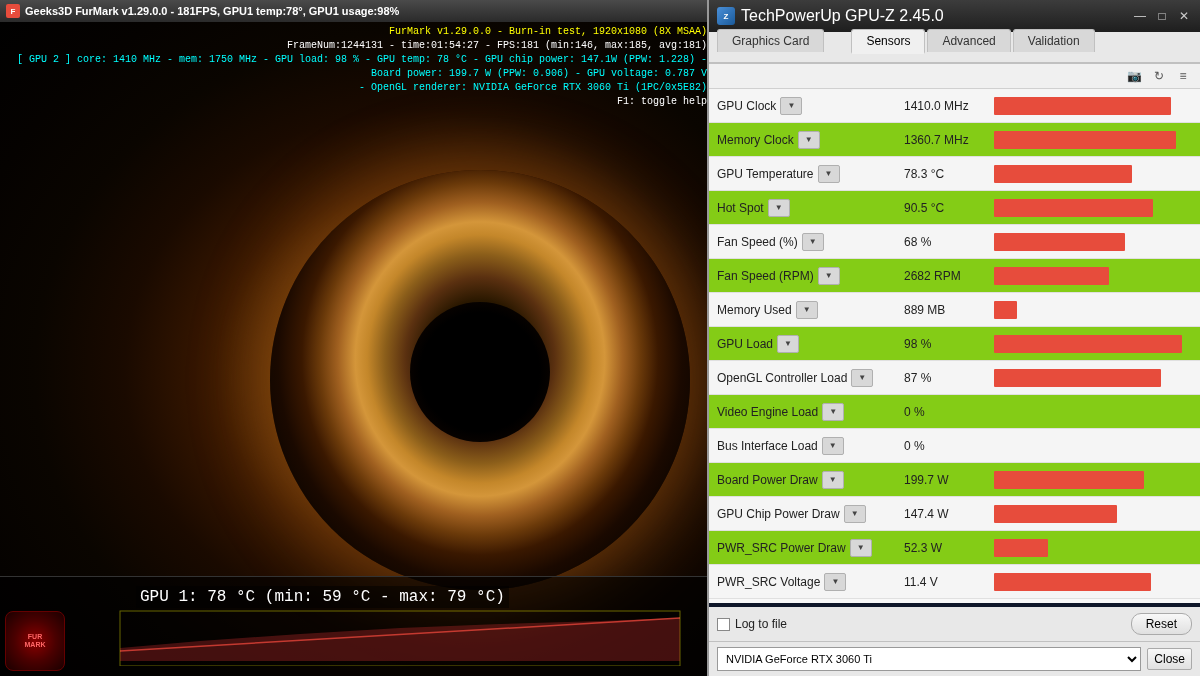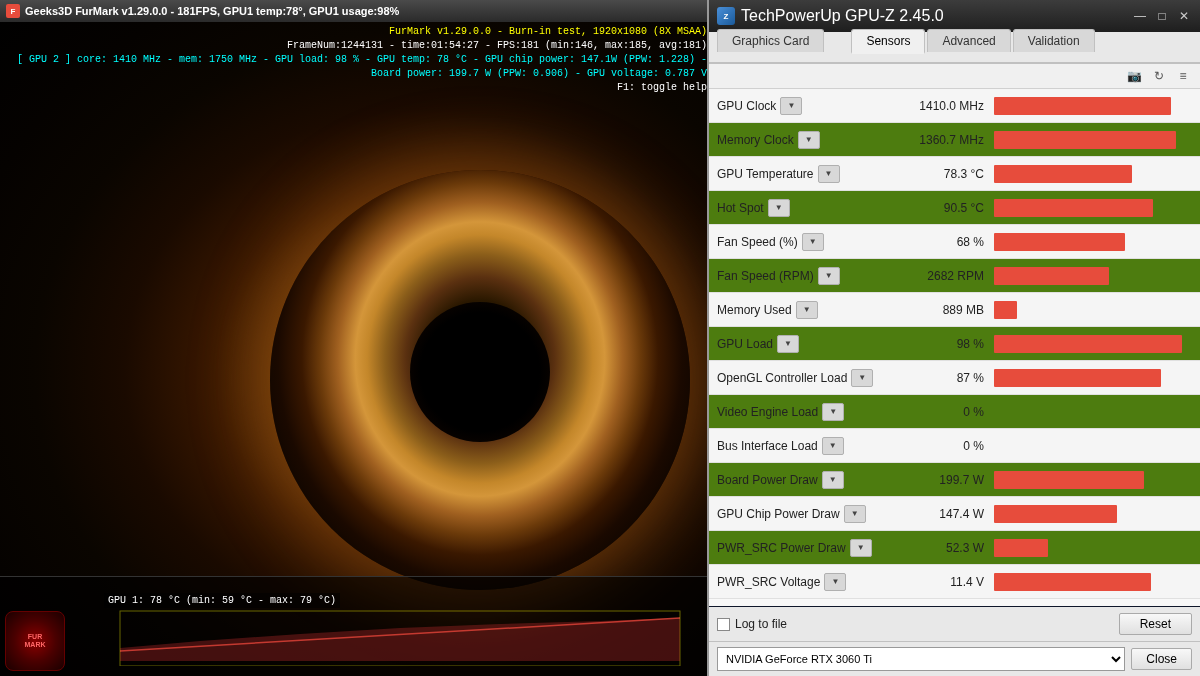--- a/index.html
+++ b/index.html
@@ -114,23 +114,23 @@
     .graph-bg {
       position: absolute;
       bottom: 0; left: 0;
       width: 100%; height: 100px;
       background: rgba(0,0,0,0.6);
       border-top: 1px solid #333;
     }
 
     .graph-label {
       position: absolute;
-      bottom: 68px; left: 104px;
+      bottom: 68px; left: 136px;
       color: #fff;
-      font-size: 10px;
+      font-size: 16px;
       font-family: 'Courier New', monospace;
       background: rgba(0,0,0,0.5);
       padding: 2px 4px;
     }
 
     
     .fm-logo {
       position: absolute;
       bottom: 5px; left: 5px;
       width: 60px;
@@ -275,21 +275,21 @@
     #gpuz-sensors::-webkit-scrollbar-thumb {
       background: #aaa;
       border: 1px solid #888;
     }
 
     .sensor-row {
       display: flex;
       align-items: center;
       height: 34px;
       border-bottom: 1px solid #e0e0e0;
-      background: #4d7c0f;
+      background: #84cc16;
     }
 
     .sensor-row:nth-child(odd) {
       background: #f5f5f5;
     }
 
     .sensor-name {
       width: 195px;
       padding: 0 8px;
       font-size: 12px;
@@ -310,21 +310,20 @@
       align-items: center;
       justify-content: center;
       font-size: 8px;
       color: #444;
       cursor: pointer;
       flex-shrink: 0;
     }
 
     .sensor-value {
       width: 90px;
-      text-align: right;
       padding-right: 10px;
       font-size: 12px;
       color: #222;
       flex-shrink: 0;
     }
 
     .sensor-bar-container {
       flex: 1;
       height: 18px;
       padding-right: 14px;
@@ -332,21 +331,21 @@
 
     .sensor-bar {
       height: 100%;
       background: #e74c3c;
       border-radius: 1px;
     }
 
     
     #gpuz-bottom {
       background: #e8e8e8;
-      border-top: 1px solid #0f172a;
+      border-top: 4px solid #0f172a;
       flex-shrink: 0;
     }
 
     #gpuz-log-row {
       display: flex;
       align-items: center;
       padding: 6px 8px;
       gap: 8px;
     }
 
@@ -363,47 +362,47 @@
       height: 13px;
       border: 1px solid #888;
       background: #fff;
       display: flex;
       align-items: center;
       justify-content: center;
     }
 
     .btn-reset {
       margin-left: auto;
-      padding: 3px 20px;
+      padding: 3px 14px;
       background: linear-gradient(to bottom, #f8f8f8, #e0e0e0);
       border: 1px solid #aaa;
       font-size: 12px;
       cursor: pointer;
-      border-radius: 2px;
+      border-radius: 10px;
     }
 
     #gpuz-device-row {
       display: flex;
       align-items: center;
       padding: 5px 8px;
       gap: 6px;
       border-top: 1px solid #c0c0c0;
     }
 
     .device-select {
       flex: 1;
       height: 24px;
       border: 1px solid #999;
       background: #fff;
       font-size: 11px;
       padding: 0 4px;
     }
 
     .btn-close {
-      padding: 3px 14px;
+      padding: 3px 6px;
       background: linear-gradient(to bottom, #f8f8f8, #e0e0e0);
       border: 1px solid #aaa;
       font-size: 12px;
       cursor: pointer;
       border-radius: 2px;
     }
   </style>
 </head>
 <body>
 
@@ -415,20 +414,21 @@
 
   <div id="furmark-titlebar">
     <div class="fm-icon">F</div>
     <span id="furmark-title-text">Geeks3D FurMark v1.29.0.0 - 181FPS, GPU1 temp:78°, GPU1 usage:98%</span>
   </div>
 
   <div id="furmark-overlay">
     <div class="fm-line-yellow">FurMark v1.29.0.0 - Burn-in test, 1920x1080 (8X MSAA)</div>
     <div class="fm-line-white">FrameNum:1244131 - time:01:54:27 - FPS:181 (min:146, max:185, avg:181)</div>
     <div class="fm-line-cyan">[ GPU 2 ] core: 1410 MHz - mem: 1750 MHz - GPU load: 98 % - GPU temp: 78 °C - GPU chip power: 147.1W (PPW: 1.228) - Board power: 199.7 W (PPW: 0.906) - GPU voltage: 0.787 V</div>
+    <div class="fm-line-cyan">- OpenGL renderer: NVIDIA GeForce RTX 3060 Ti (1PC/0x5E82)</div>
     <div class="fm-line-white">F1: toggle help</div>
   </div>
 
   <div id="furmark-graph">
     <div class="graph-bg"></div>
     <div class="graph-label">GPU 1: 78 °C (min: 59 °C - max: 79 °C)</div>
     <svg width="707" height="60" style="position:absolute;bottom:10px;left:0;">
 
       <line x1="120" y1="45" x2="680" y2="12" stroke="#e74c3c" stroke-width="1.5" opacity="0.8"></line>
 

